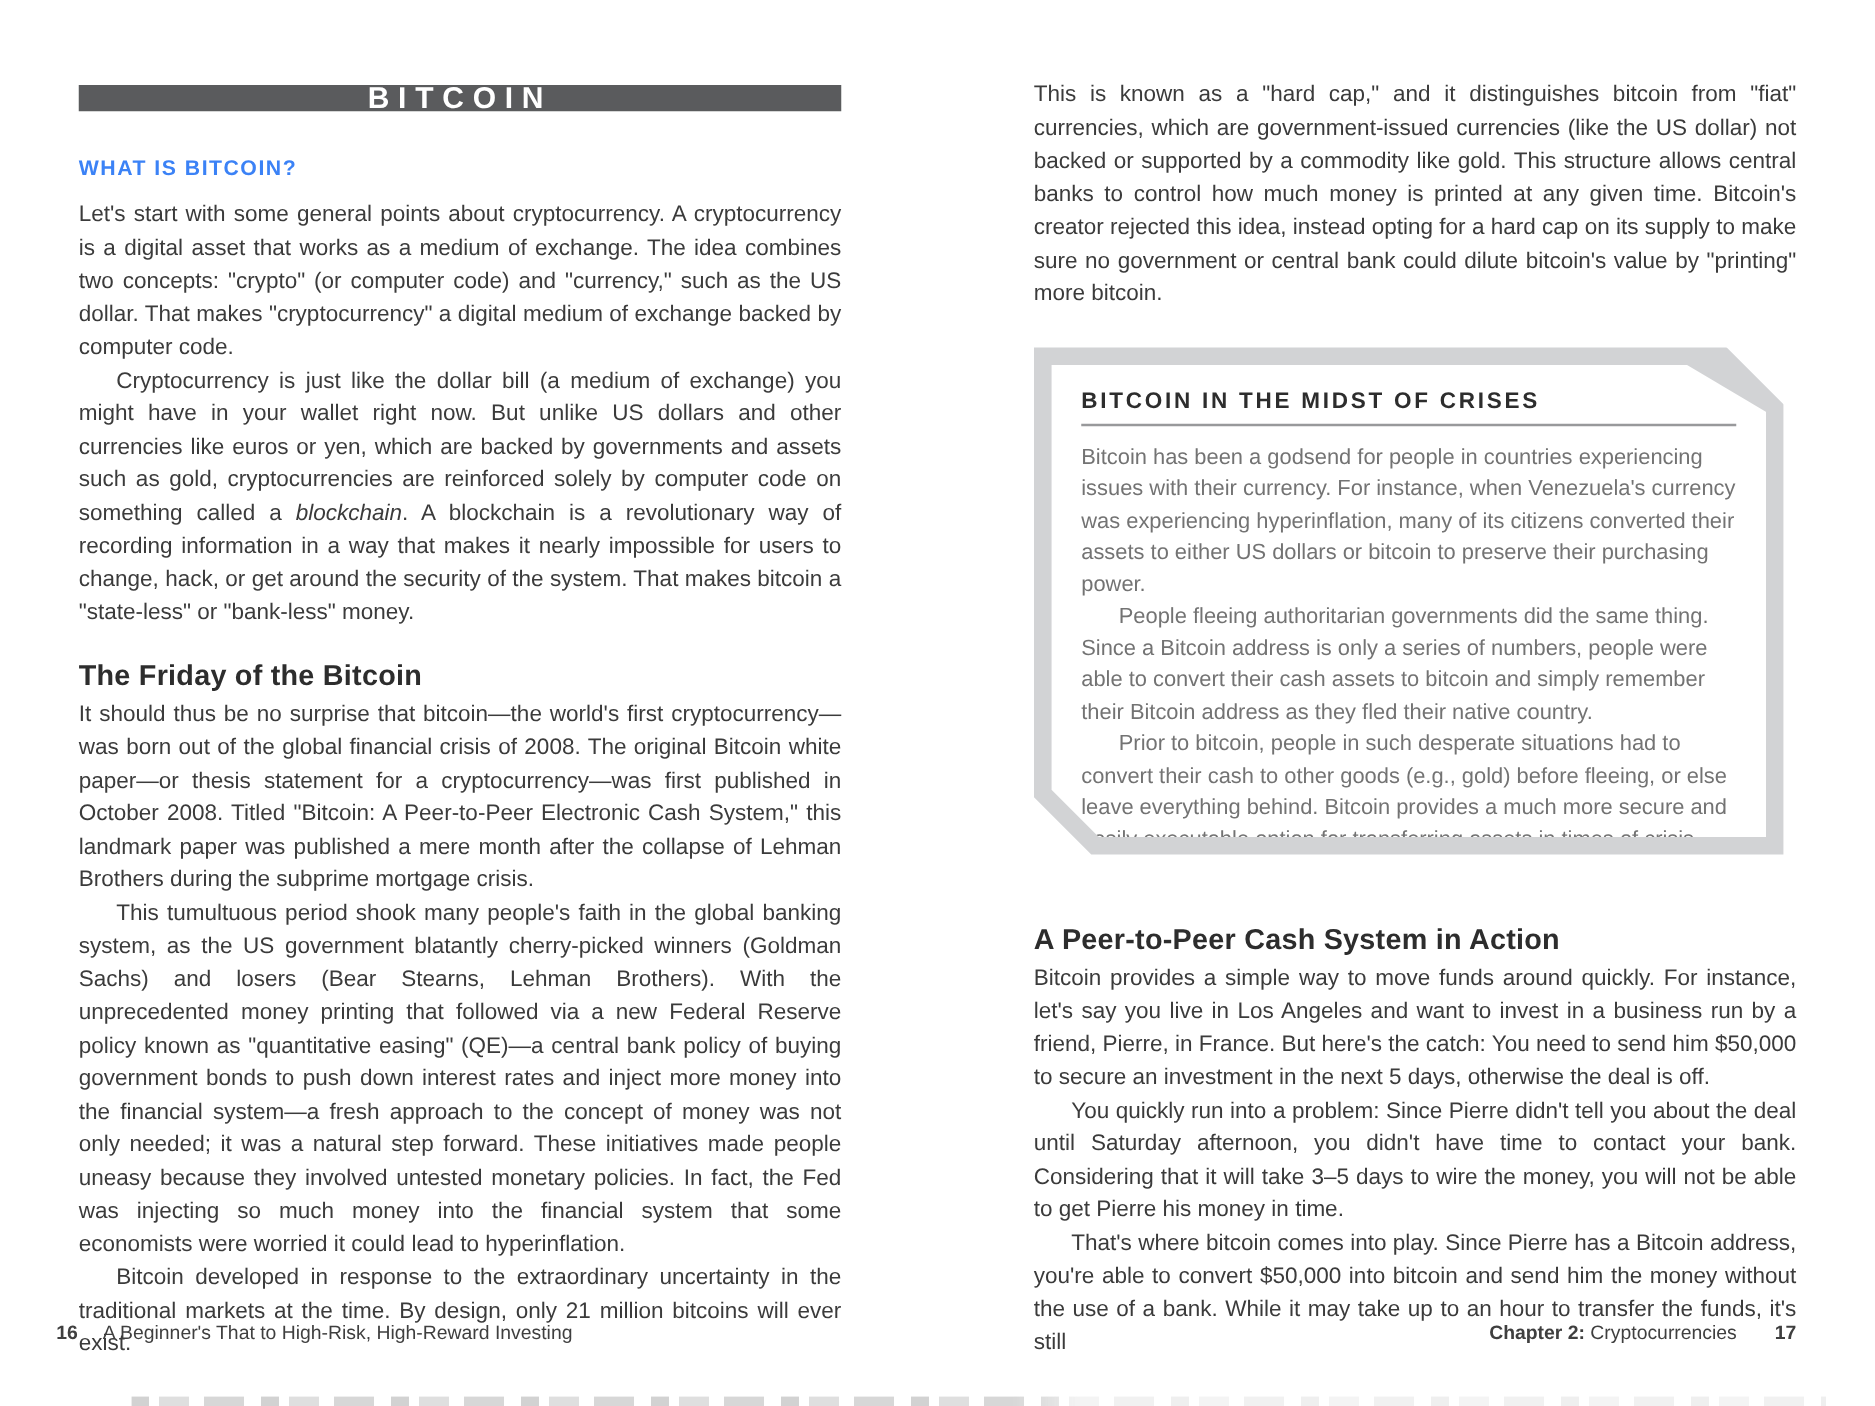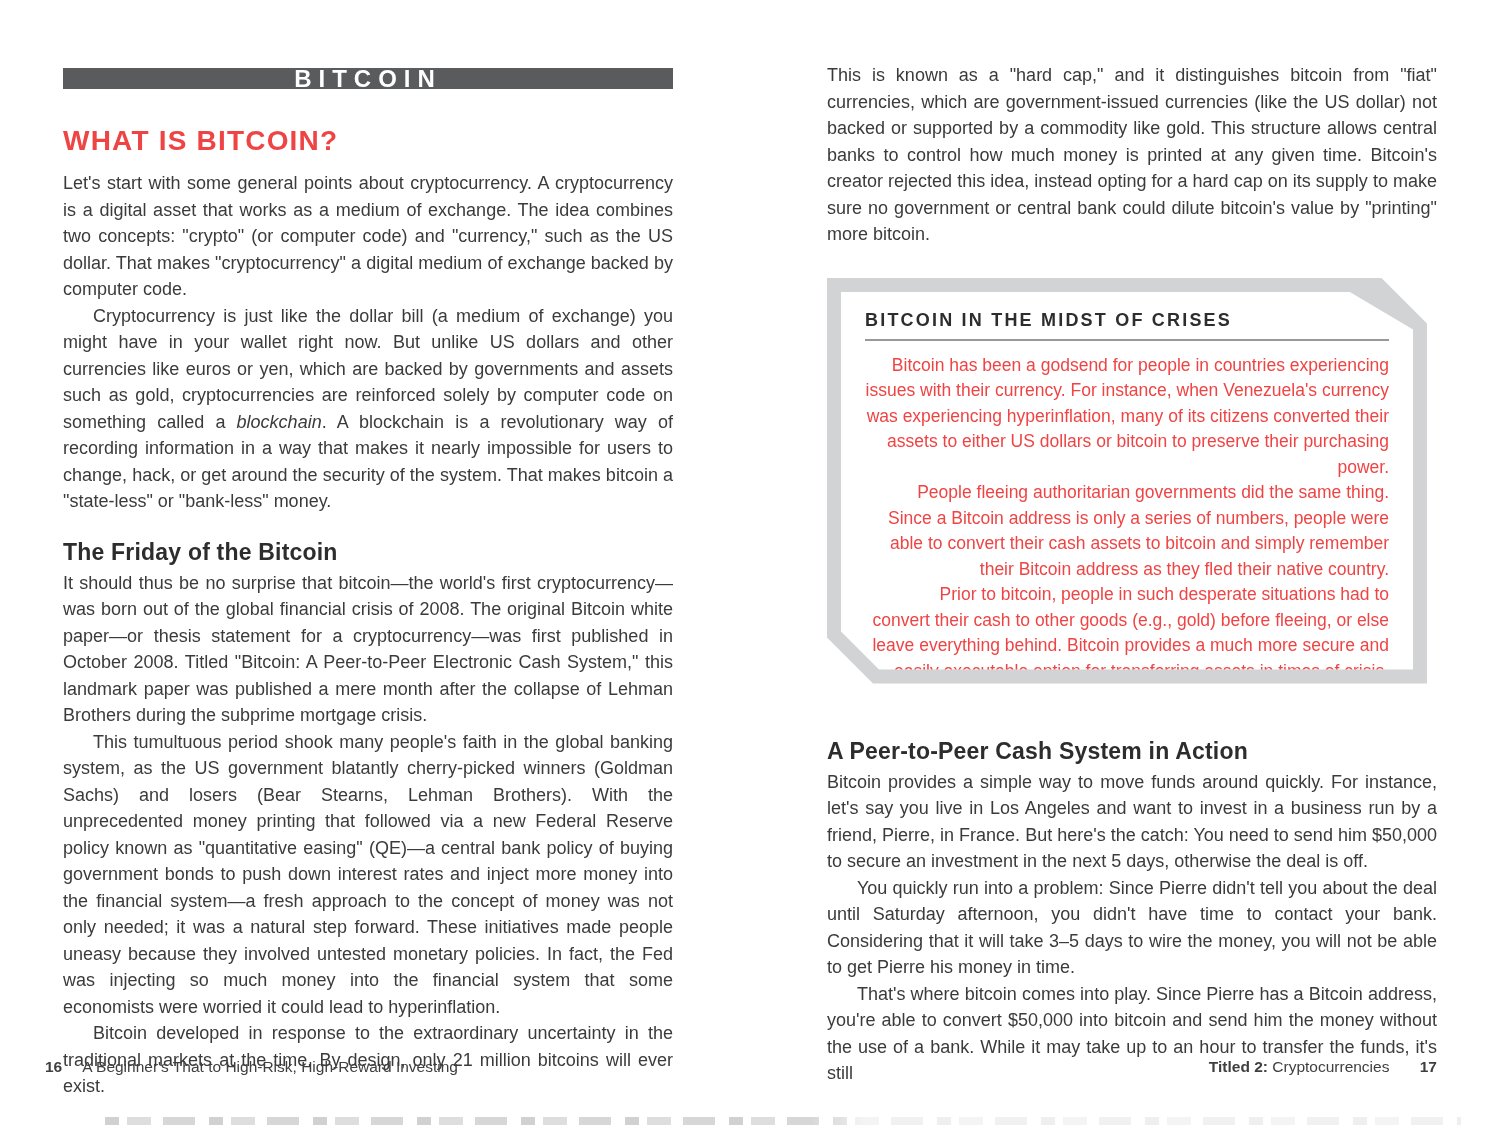--- a/index.html
+++ b/index.html
@@ -17,22 +17,22 @@
   
   .chapter-bar{
     margin-top:68px;height:21px;
     background:var(--chapter-bar-bg,#5a5b5d);
     color:#fff;display:flex;align-items:center;justify-content:center;
     font-size:24px;font-weight:bold;letter-spacing:7px;
   }
 
   .section-heading{
     margin:36px 0 0 0;
-    font-size:28px;font-weight:bold;letter-spacing:1.2px;
-    color:#ef4444;
+    font-size:17px;font-weight:bold;letter-spacing:1.2px;
+    color:#3b82f6;
   }
   .subheading{
     font-size:23px;font-weight:bold;color:#2d2d2d;
     margin:24px 0 4px 0;letter-spacing:.2px;
   }
   p.body{
     margin:0;font-size:18px;line-height:26.5px;
     text-align:justify;color:#3b3b3b;
   }
   p.first{margin-top:13px;}
@@ -49,21 +49,21 @@
     position:absolute;left:14px;top:14px;right:14px;bottom:14px;
     background:#fff;
     clip-path:polygon(0 0, 508px 0, 100% 38px, 100% 100%, 38px 100%, 0 340px);
     padding:16px 24px 12px 24px;box-sizing:border-box;
   }
   .sidebar-heading{
     font-size:18px;font-weight:bold;letter-spacing:2.2px;color:#2d2d2d;
     margin:2px 0 8px 0;
   }
   .sidebar-rule{border:none;border-top:2px solid #98999b;margin:0 0 12px 0;}
-  .sidebar-inner p.body{text-align:right;line-height:25.5px;font-size:17.5px;color:#ef4444;}
+  .sidebar-inner p.body{text-align:left;line-height:25.5px;font-size:17.5px;color:#737373;}
 
   
   .footer{
     position:absolute;top:1058px;font-size:15.5px;color:#3f3f3f;
     width:610px;
   }
   .footer .pagenum{font-weight:bold;font-size:15.5px;}
   .footer-left{display:flex;gap:20px;align-items:flex-start;}
   .footer-left{left:0;}
   .footer-left .pagenum{margin-left:-18px;}
@@ -123,19 +123,19 @@
     </div>
   </div>
 
   <h3 class="subheading" style="margin-top:54px;">A Peer-to-Peer Cash System in Action</h3>
 
   <p class="body">Bitcoin provides a simple way to move funds around quickly. For instance, let's say you live in Los Angeles and want to invest in a business run by a friend, Pierre, in France. But here's the catch: You need to send him $50,000 to secure an investment in the next 5 days, otherwise the deal is off.</p>
   <p class="body indent">You quickly run into a problem: Since Pierre didn't tell you about the deal until Saturday afternoon, you didn't have time to contact your bank. Considering that it will take 3–5 days to wire the money, you will not be able to get Pierre his money in time.</p>
   <p class="body indent">That's where bitcoin comes into play. Since Pierre has a Bitcoin address, you're able to convert $50,000 into bitcoin and send him the money without the use of a bank. While it may take up to an hour to transfer the funds, it's still</p>
 
   <div class="footer footer-right">
-    <span class="chapter-label">Titled 2:</span>
+    <span class="chapter-label">Chapter 2:</span>
     <span>Cryptocurrencies</span>
     <span class="pagenum">17</span>
   </div>
 </div>
 
 <div class="scan-artifact"></div>
 
 </body></html>

